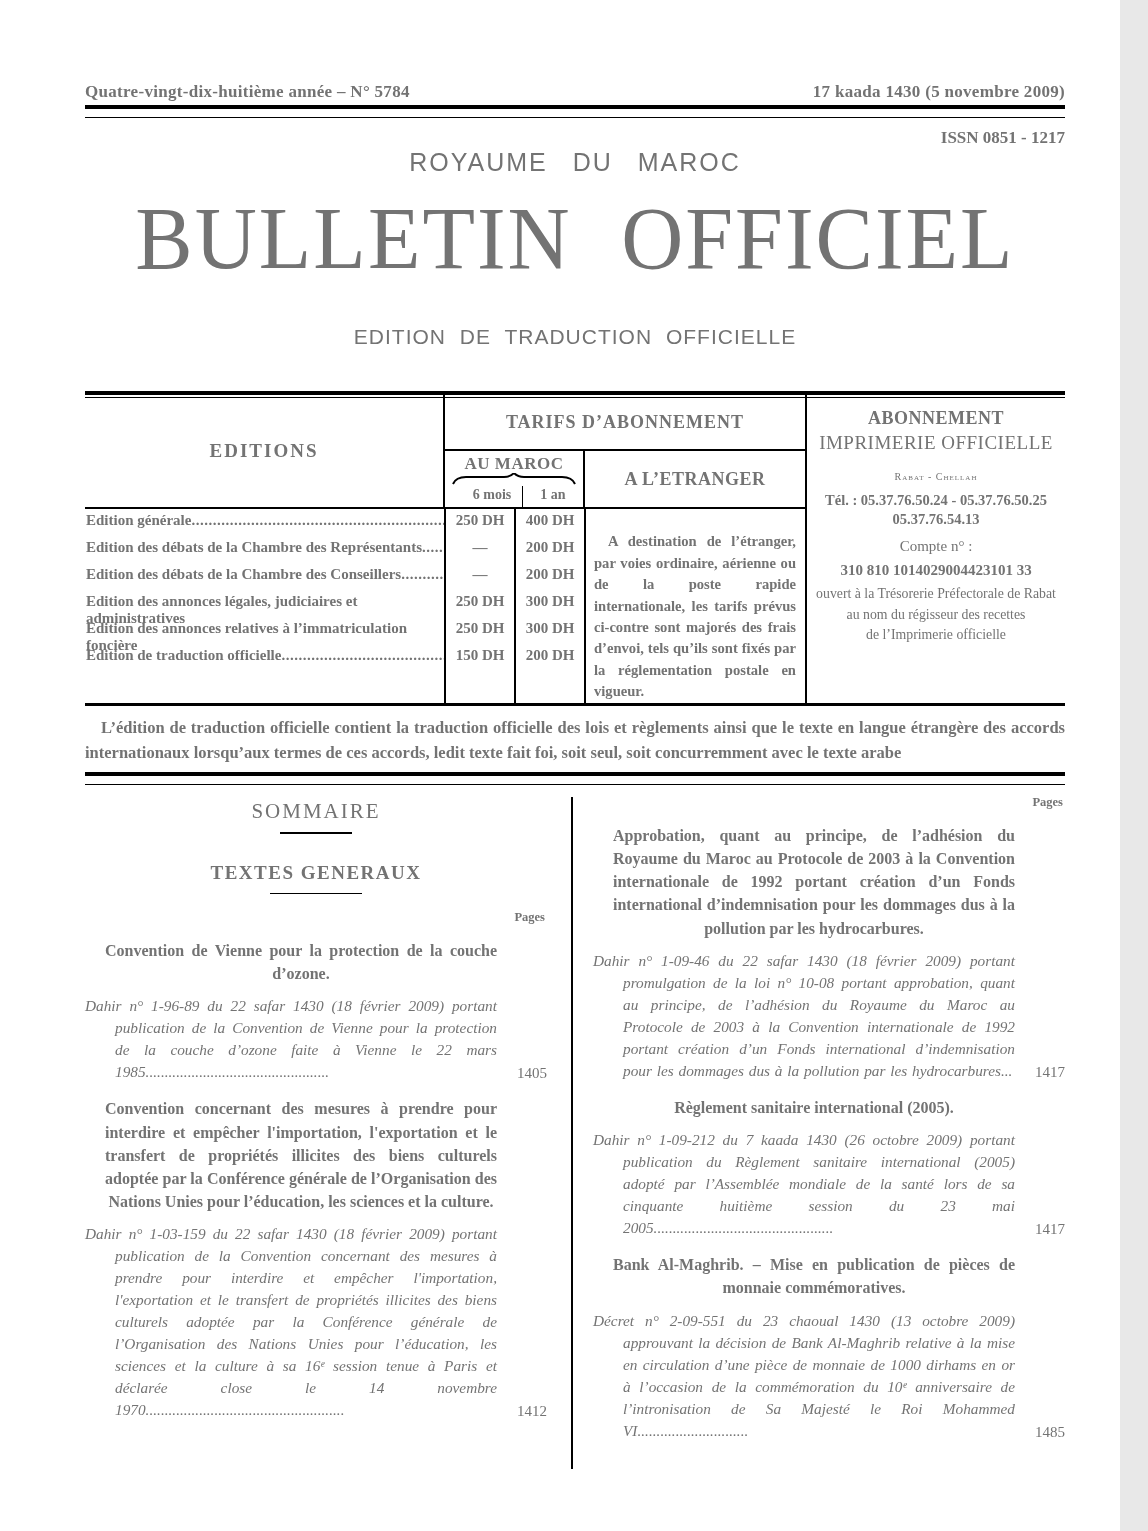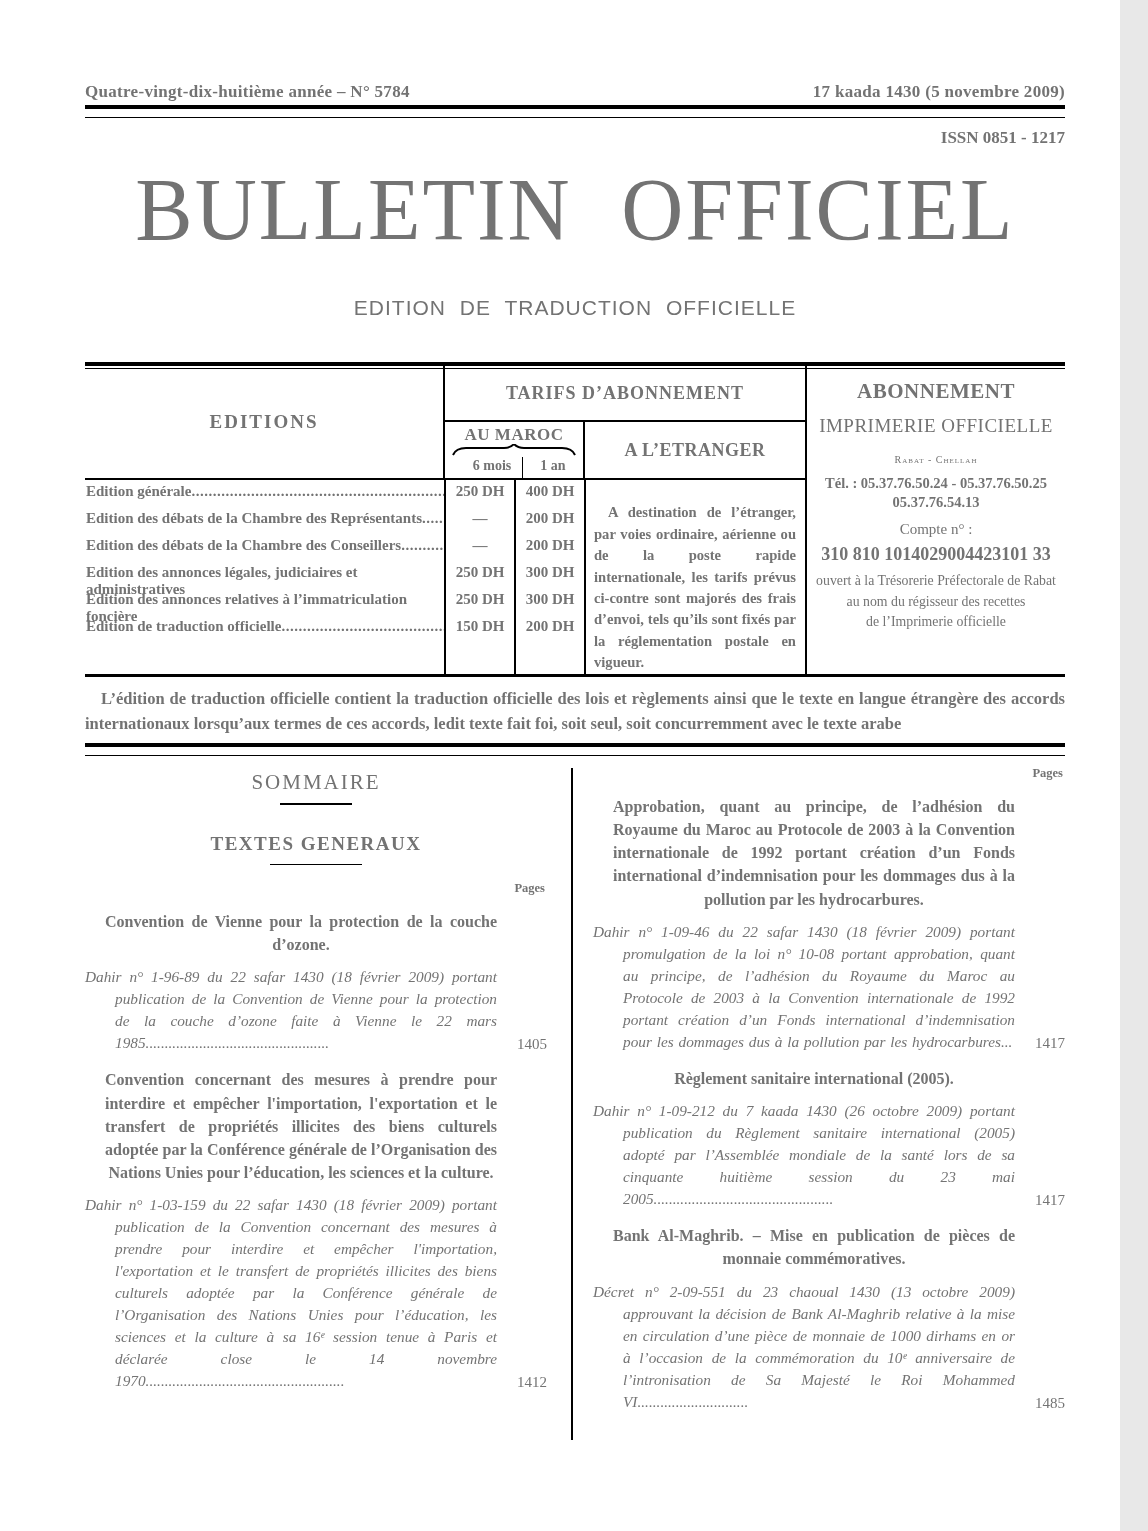--- a/index.html
+++ b/index.html
@@ -72,27 +72,27 @@
   .vline{position:absolute;width:1.8px;background:#000;}
   .note-cell{
     width:220px;box-sizing:border-box;padding:22px 9px 0 9px;
     font-size:14.6px;font-weight:bold;text-align:justify;line-height:1.47;
   }
   .note-cell .ind{display:inline-block;width:14px;}
   .pt-abo{
     width:260px;box-sizing:border-box;border-left:2px solid #000;
     text-align:center;padding-top:12px;line-height:1.3;
   }
-  .abo-title{font-size:21px;font-weight:bold;letter-spacing:.5px;margin-bottom:8px;}
+  .abo-title{font-size:18px;font-weight:bold;letter-spacing:.5px;}
   .abo-imp{font-size:19px;letter-spacing:.5px;}
   .abo-rabat{font-size:10px;font-variant:small-caps;letter-spacing:1px;margin-top:15px;}
   .abo-tel{font-size:14.5px;font-weight:bold;margin-top:8px;}
   .abo-tel2{font-size:14.5px;font-weight:bold;}
   .abo-compte-label{font-size:15px;margin-top:8px;}
-  .abo-compte{font-size:18px;font-weight:bold;margin-top:4px;}
+  .abo-compte{font-size:15px;font-weight:bold;margin-top:4px;}
   .abo-note{font-size:13.8px;margin-top:4px;line-height:1.5;}
 
   
   .notice{
     margin-top:9px;font-size:16.5px;font-weight:bold;text-align:justify;
     line-height:1.55;text-indent:16px;
   }
   .rule-double2{height:8px;margin-top:6px;border-top:4px solid #000;border-bottom:1.5px solid #000;}
 
   
@@ -128,20 +128,21 @@
 
 <div class="page">
   <div class="content">
 
     <div class="mast-row">
       <div class="mast-left">Quatre-vingt-dix-huitième année – N° 5784</div>
       <div class="mast-right">17 kaada 1430 (5 novembre 2009)</div>
     </div>
     <div class="rule-double"></div>
     <div class="issn">ISSN 0851 - 1217</div>
+    <div class="kingdom">ROYAUME DU MAROC</div>
     <div class="main-title">BULLETIN OFFICIEL</div>
     <div class="subtitle">EDITION DE TRADUCTION OFFICIELLE</div>
 
     <div class="ptable">
       <div class="pt-left">
         <div class="pt-head">
           <div class="pt-editions">EDITIONS</div>
           <div class="pt-tarifs">
             <div class="tarifs-title">TARIFS D’ABONNEMENT</div>
             <div class="tarifs-sub">

